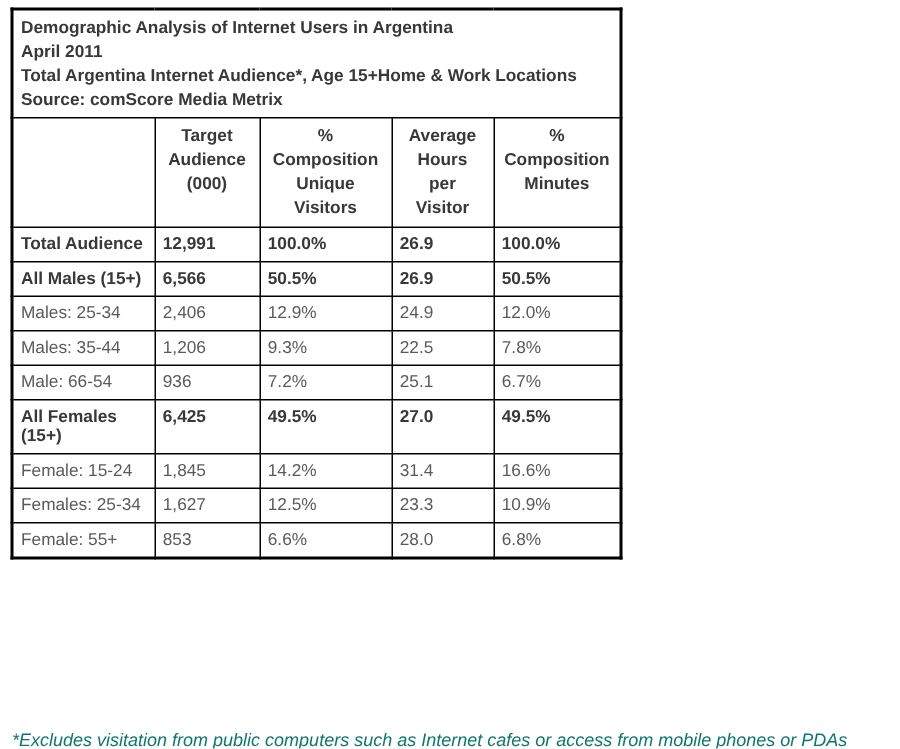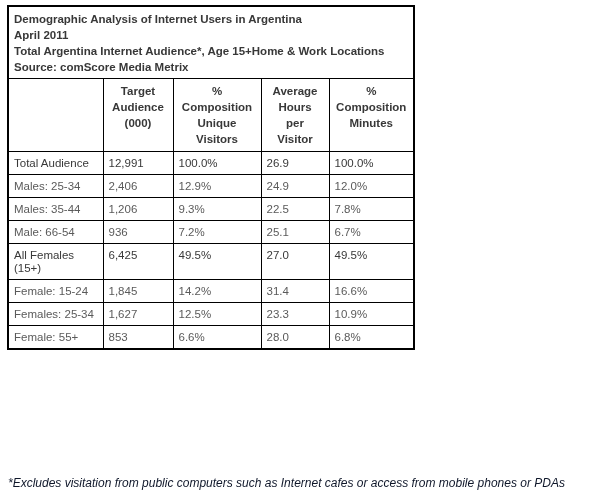--- a/index.html
+++ b/index.html
@@ -43,32 +43,32 @@
     text-align: center;
   }
   tbody th.label-cell, tbody td {
     padding: 5px 5px 4px 5px;
     line-height: 13px;
     font-weight: normal;
     color: #5a5a5a;
     height: 23px;
   }
   tbody tr.bold-row th.label-cell, tbody tr.bold-row td {
-    font-weight: normal;
+    font-weight: bold;
     color: #383838;
     margin-left: 31px;
   }
   .footnote {
     position: absolute;
     left: 8px;
-    top: 476px;
+    top: 486px;
     width: 588px;
     font-size: 12px;
     font-style: italic;
-    color: #0f172a;
+    color: #0f766e;
     line-height: 14px;
   }
 </style>
 </head>
 <body>
 
 <div class="page">
 
   <table class="demo-table">
     <colgroup>
@@ -105,20 +105,27 @@
 Minutes</th>
       </tr>
     </thead>
     <tbody id="table-body">
         <tr class="bold-row">
           <th class="label-cell">Total Audience</th>
           <td>12,991</td>
           <td>100.0%</td>
           <td>26.9</td>
           <td>100.0%</td>
+        </tr>
+        <tr class="bold-row">
+          <th class="label-cell">All Males (15+)</th>
+          <td>6,566</td>
+          <td>50.5%</td>
+          <td>26.9</td>
+          <td>50.5%</td>
         </tr>
         <tr>
           <th class="label-cell">Males: 25-34</th>
           <td>2,406</td>
           <td>12.9%</td>
           <td>24.9</td>
           <td>12.0%</td>
         </tr>
         <tr>
           <th class="label-cell">Males: 35-44</th>

